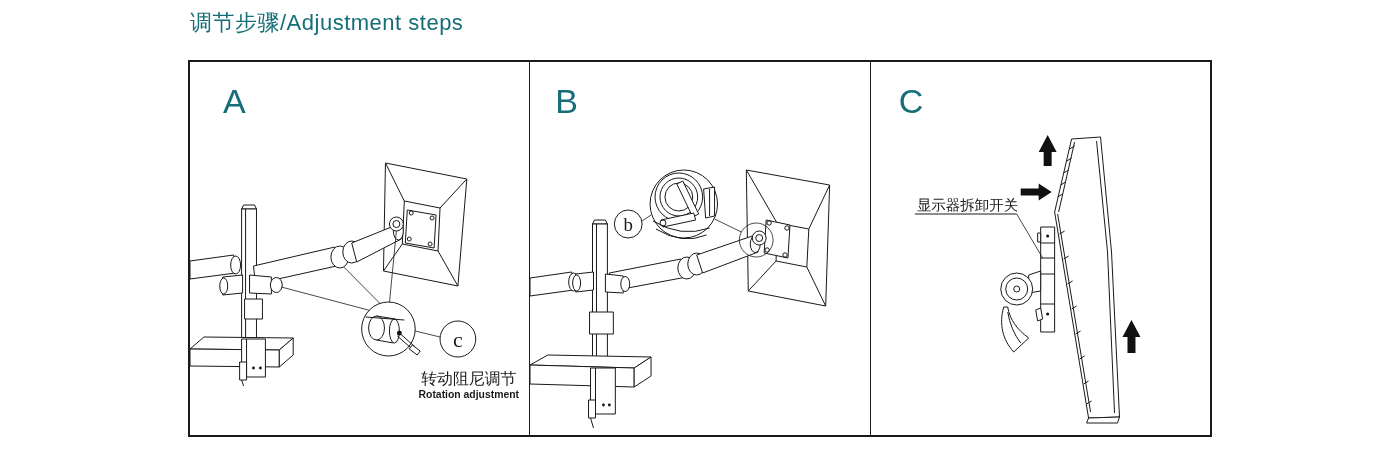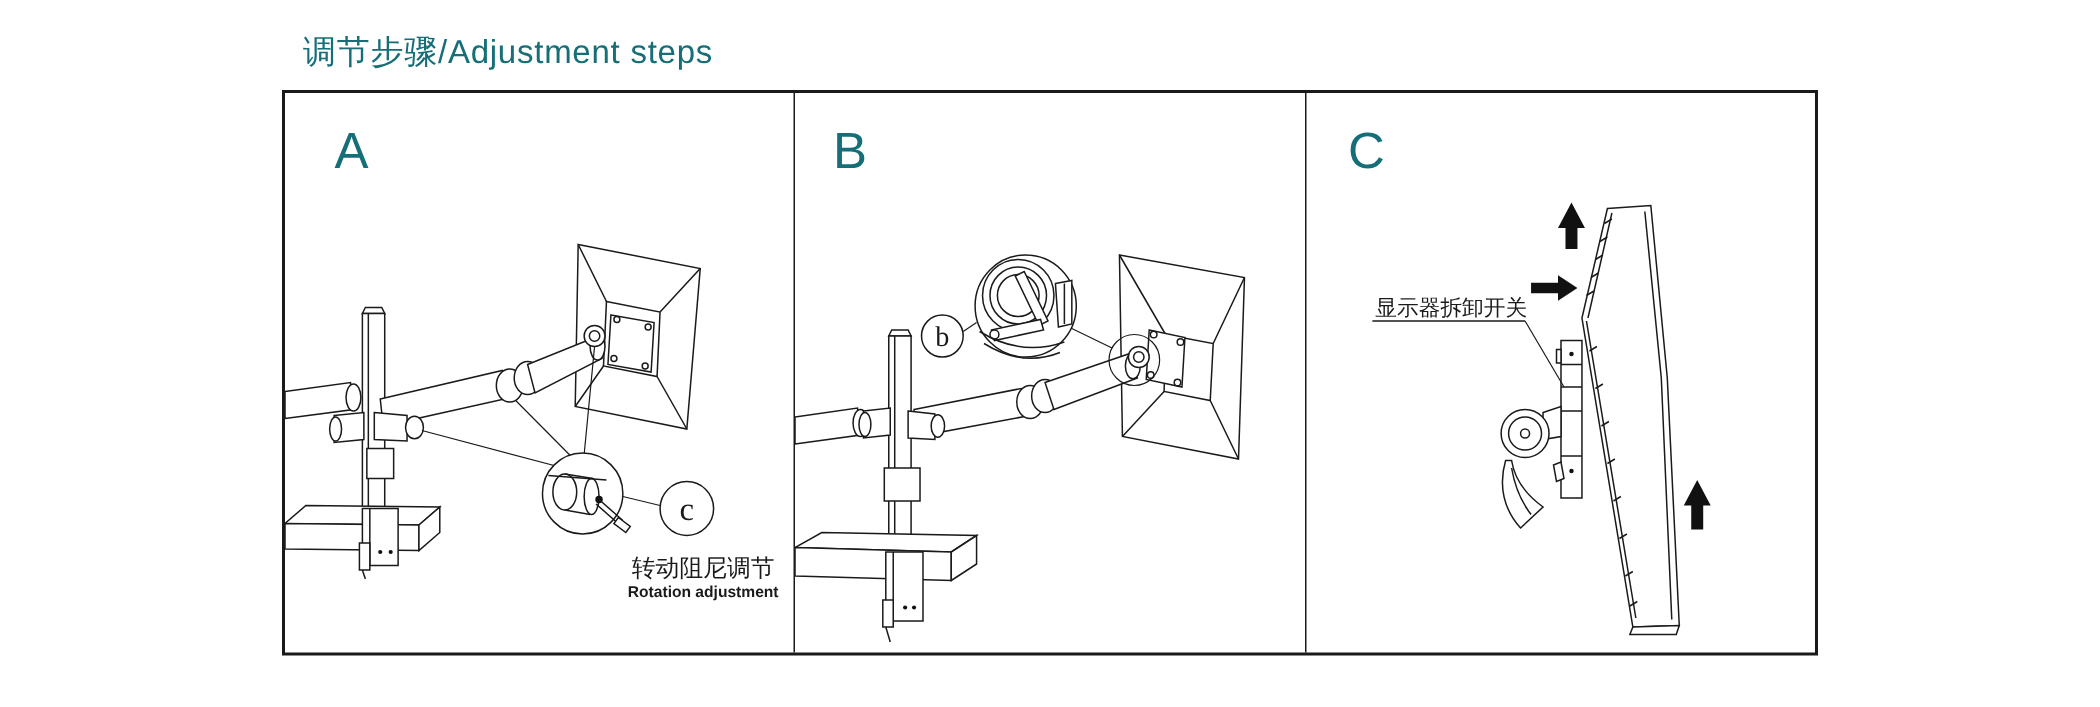--- a/index.html
+++ b/index.html
@@ -1,18 +1,18 @@
 <!DOCTYPE html>
 <html><head>
 <meta charset="utf-8">
 <style>
   html,body{margin:0;padding:0;background:#ffffff;}
   .page{position:relative;width:1400px;height:471px;background:#ffffff;overflow:hidden;
         font-family:"Liberation Sans",sans-serif;}
-  .title{position:absolute;left:190px;top:8px;margin:12px;font-size:22px;font-weight:400;
+  .title{position:absolute;left:190px;top:8px;margin:0;font-size:22px;font-weight:400;
          color:#156e78;letter-spacing:0.5px;font-family:"Liberation Sans",sans-serif;}
   .figure{position:absolute;left:188px;top:60px;width:1024px;height:377px;
           border:2px solid #1a1a1a;box-sizing:border-box;display:flex;background:#fff;}
   .panel{position:relative;flex:1 1 0;height:100%;box-sizing:border-box;}
   .panel.divided{border-right:1.5px solid #1a1a1a;}
   .panel-label{position:absolute;top:20px;font-size:34px;color:#156e78;font-weight:400;
                font-family:"Liberation Sans",sans-serif;}
   .panel-a .panel-label{left:33px;}
   .panel-b .panel-label{left:25px;}
   .panel-c .panel-label{left:28px;}

